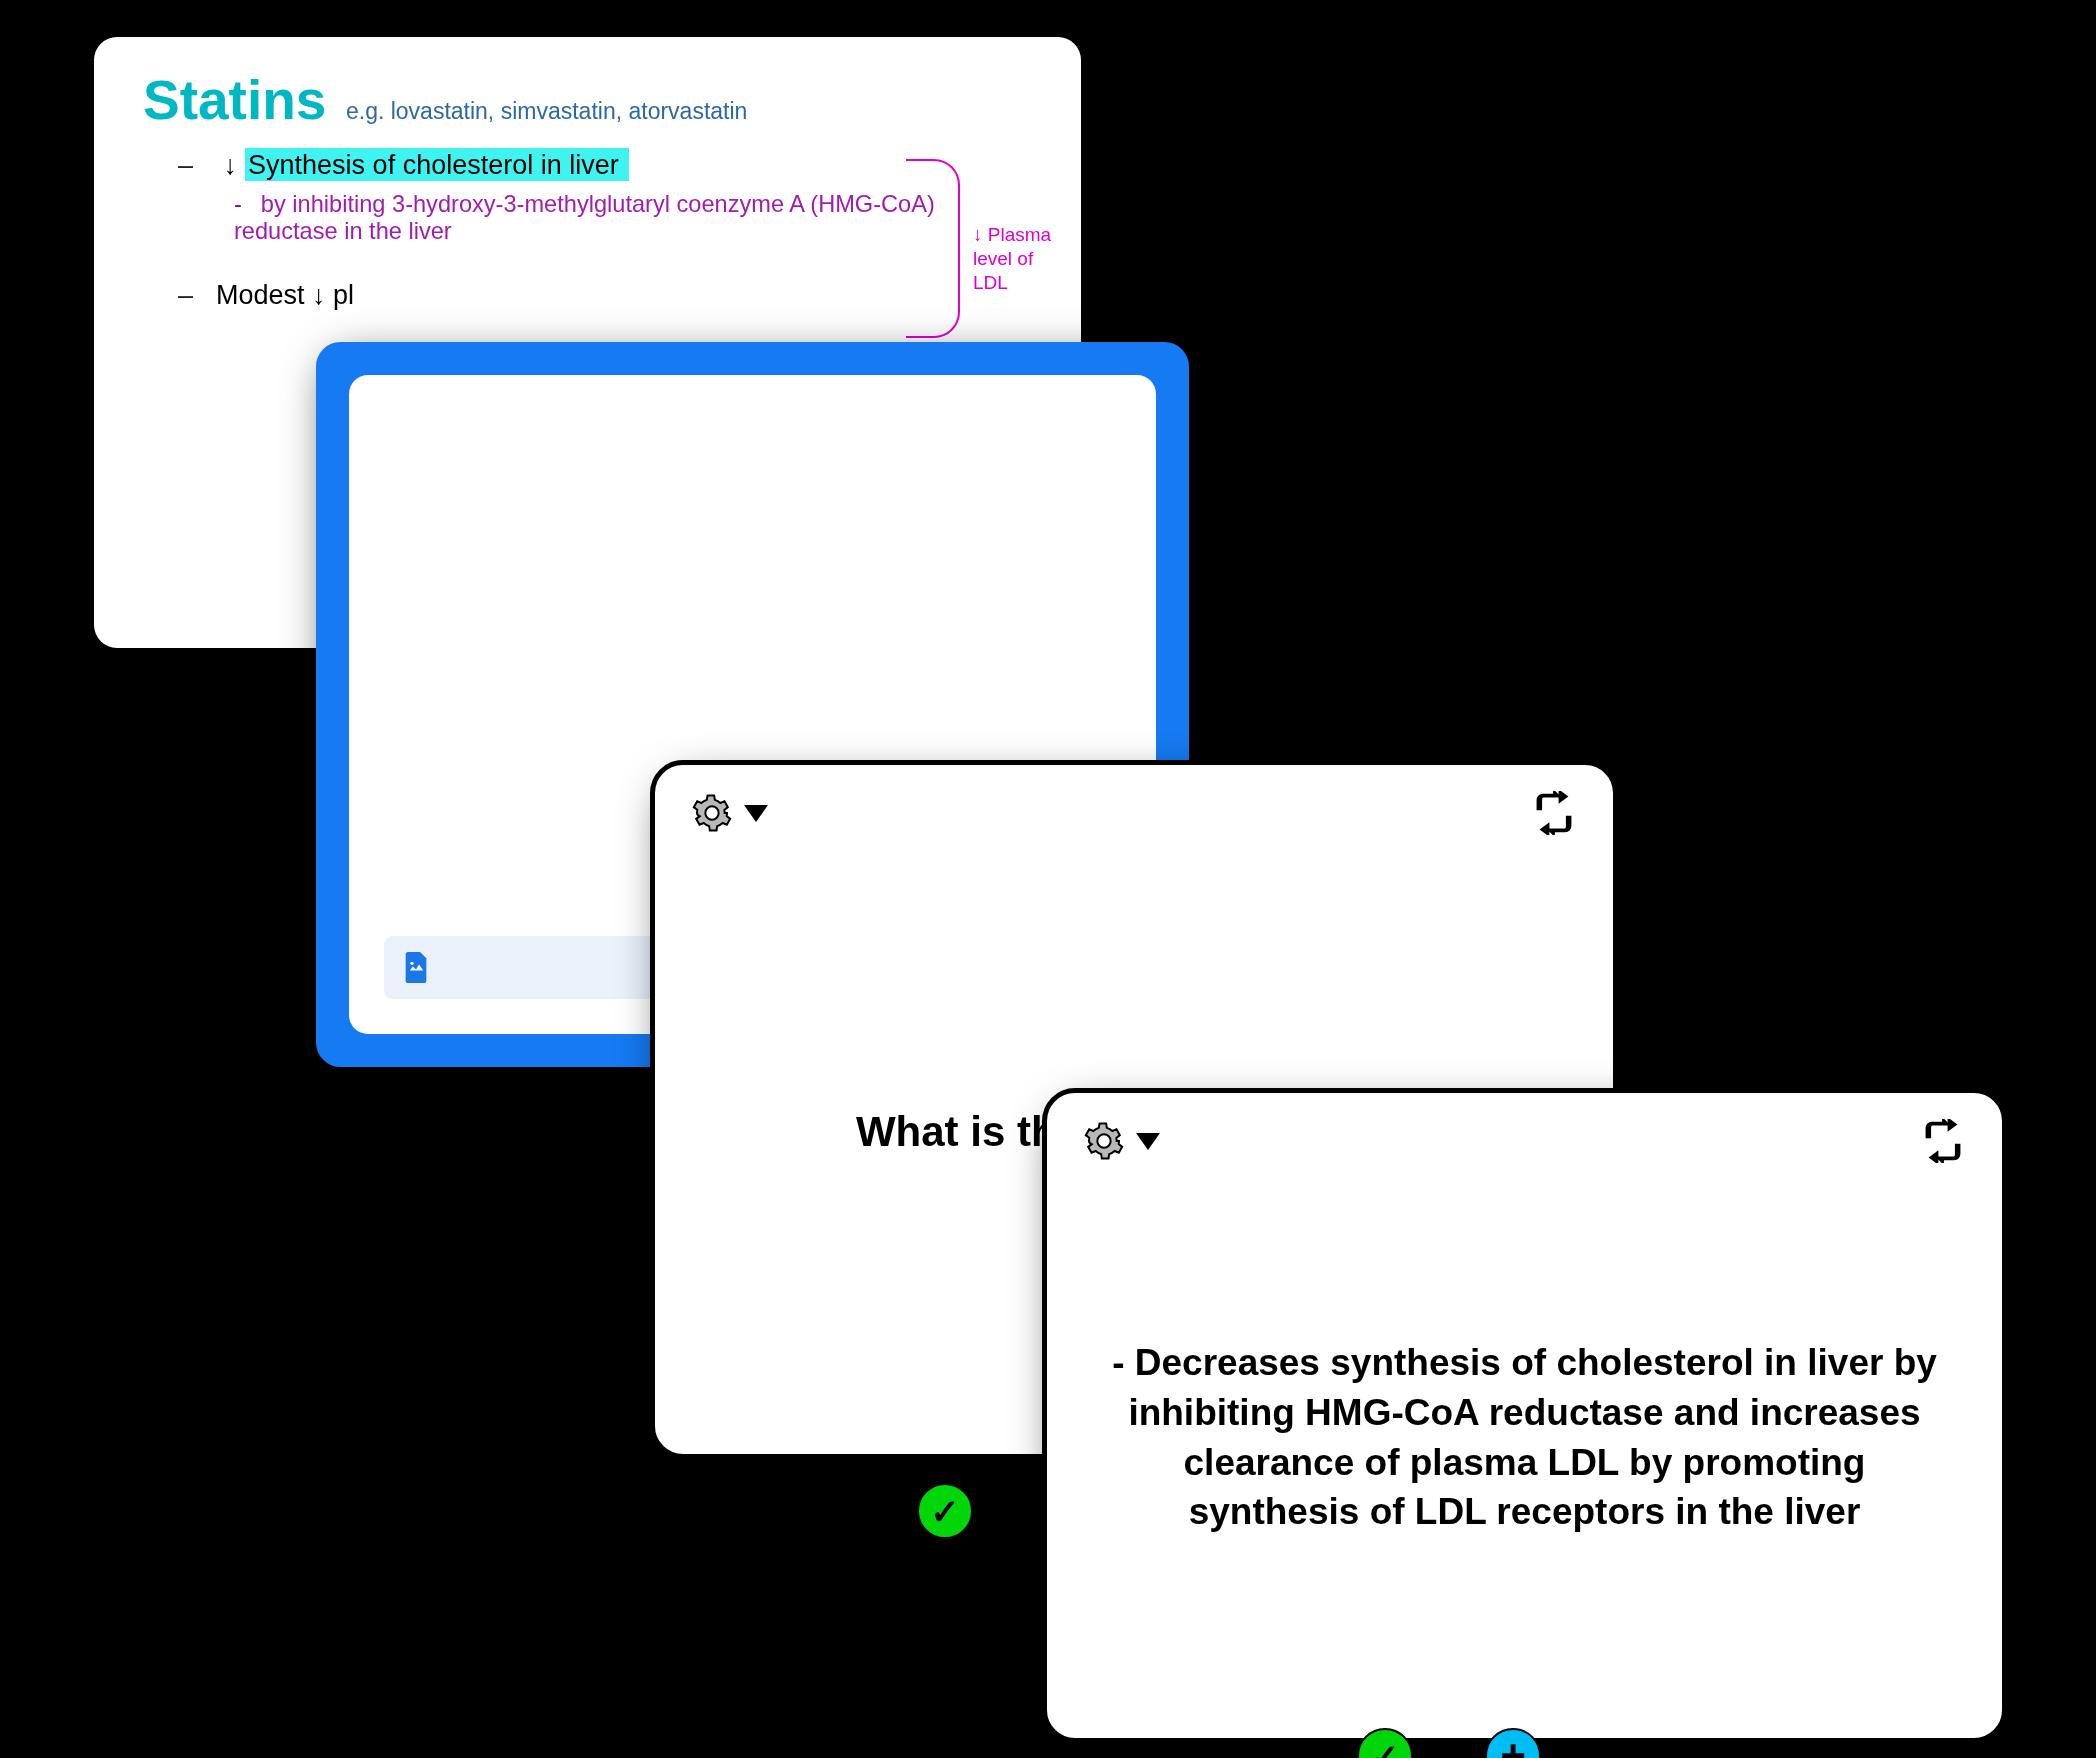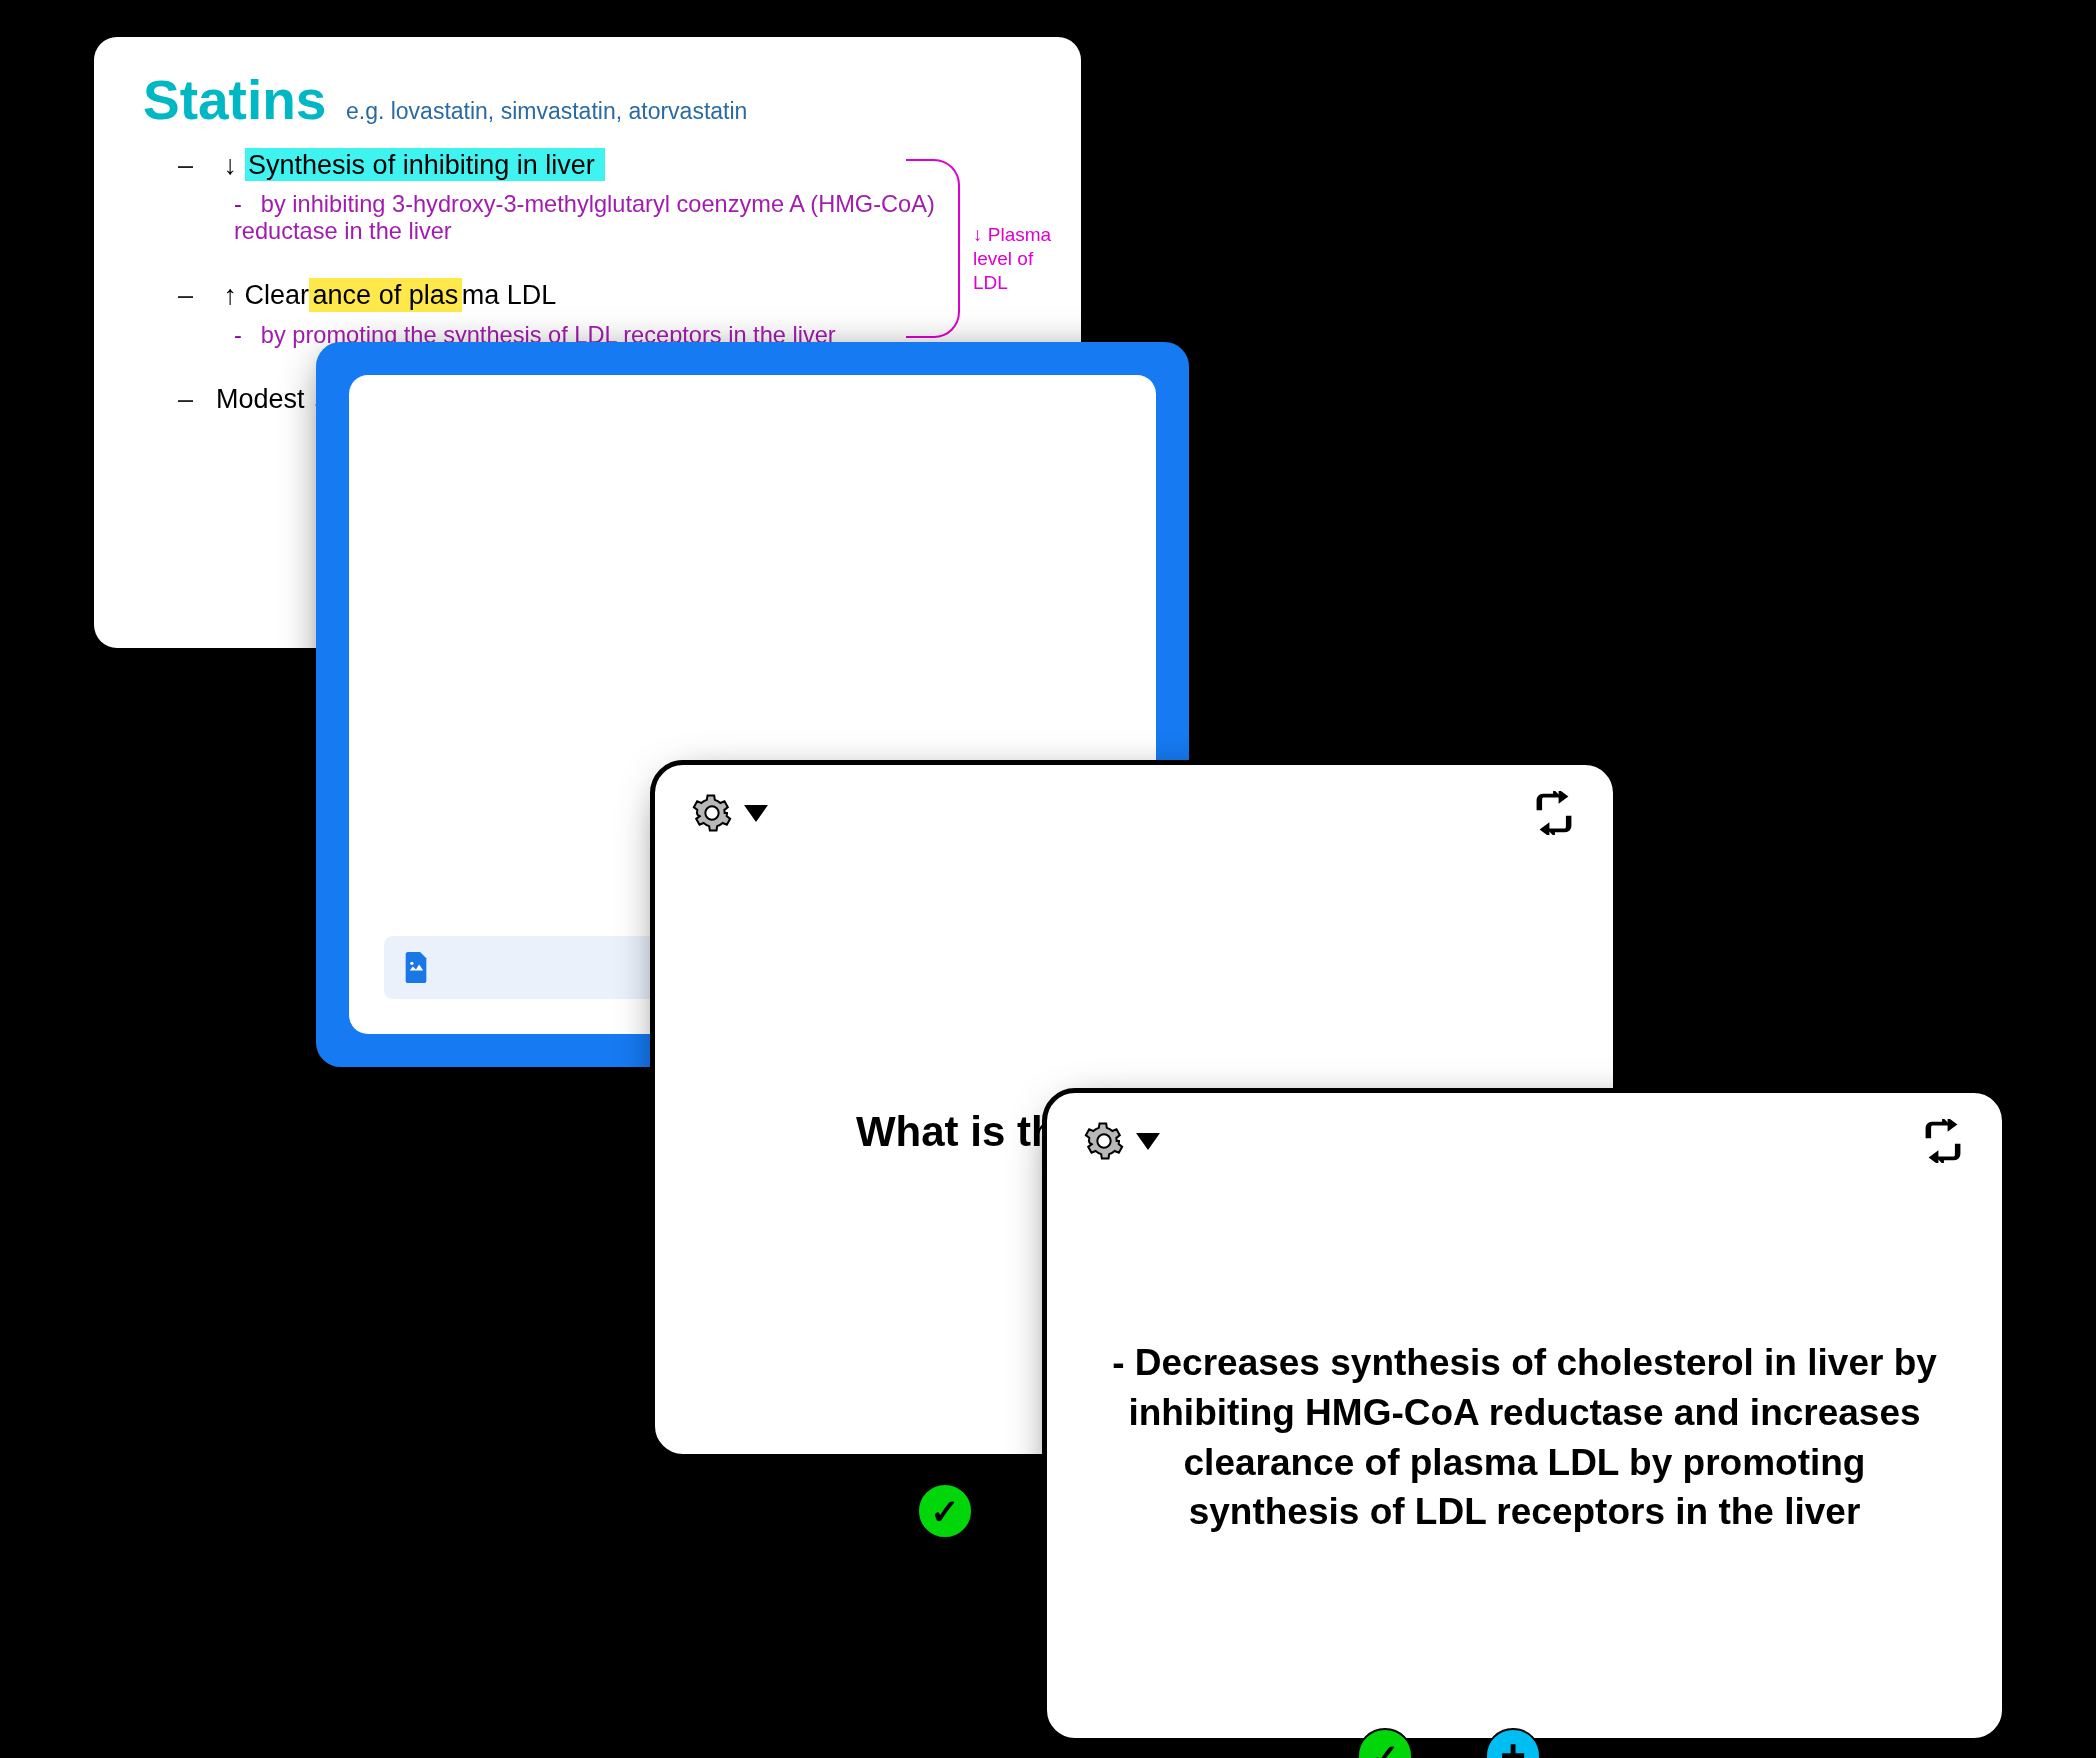--- a/index.html
+++ b/index.html
@@ -77,29 +77,23 @@
 <body>
 
 <div class="stage">
 
   <div class="notes-card">
     <span class="notes-title">Statins</span>
     <span class="notes-sub">e.g. lovastatin, simvastatin, atorvastatin</span>
 
     <ul class="notes-list">
       <li>
-        <span>↓ </span><span class="hl-teal">Synthesis of inhibiting in liver</span>
+        <span>↓ </span><span class="hl-teal">Synthesis of cholesterol in liver</span>
         <ul class="sublist">
             <li>by inhibiting 3-hydroxy-3-methylglutaryl coenzyme A (HMG-CoA) reductase in the liver</li>
-          </ul>
-      </li>
-      <li>
-        <span>↑ Clear</span><span class="hl-yellow">ance of plas</span><span>ma LDL</span>
-        <ul class="sublist">
-            <li>by promoting the synthesis of LDL receptors in the liver</li>
           </ul>
       </li>
       <li>Modest ↓ pl</li>
     </ul>
 
     <div class="brace"></div>
     <div class="brace-label" style="white-space:pre-line;">↓ Plasma
 level of
 LDL</div>
   </div>

